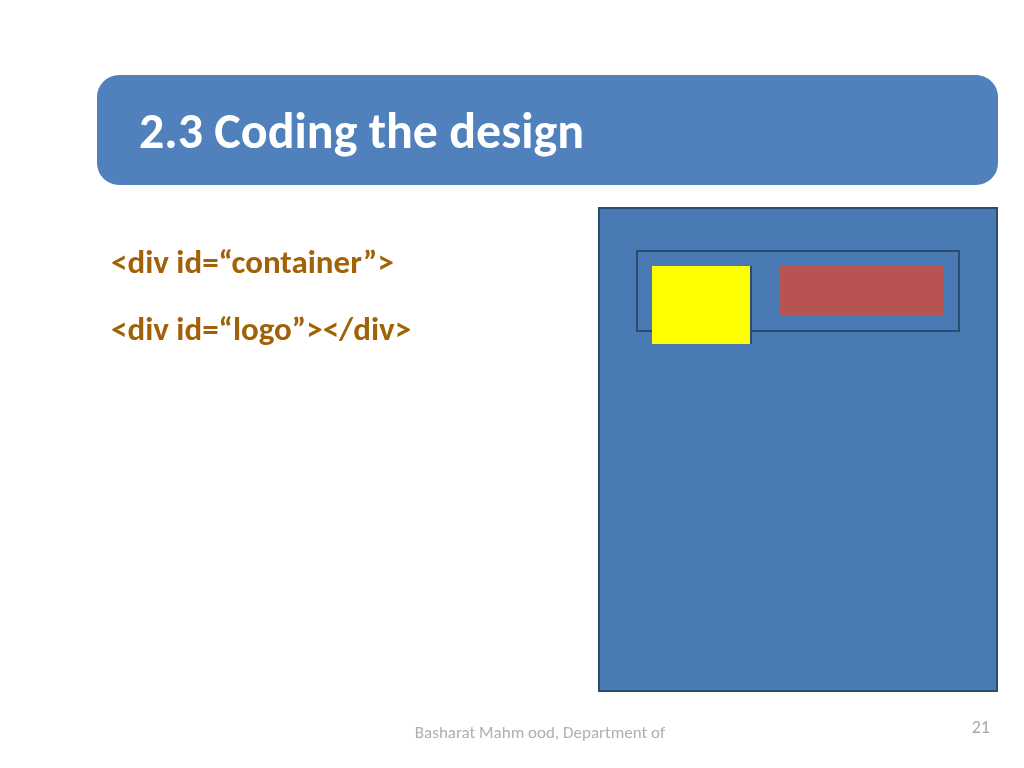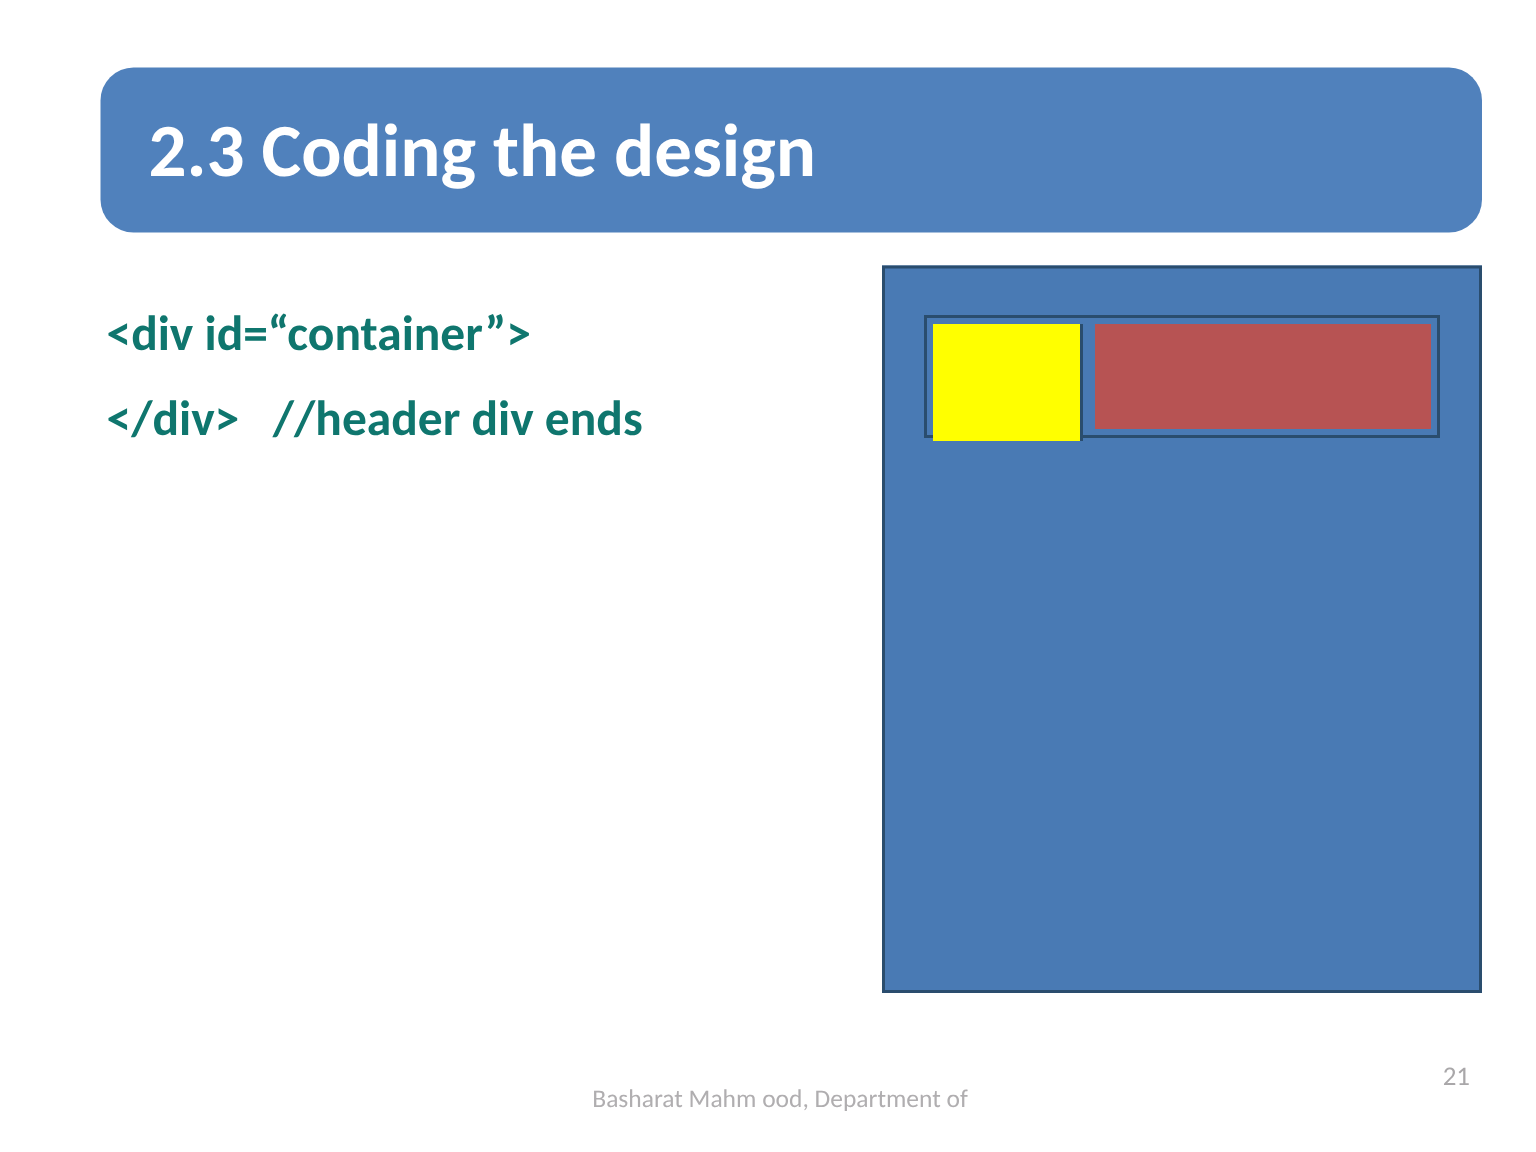--- a/index.html
+++ b/index.html
@@ -1,15 +1,15 @@
 <!DOCTYPE html>
 <html><head>
   <meta charset="utf-8">
   <style>
-    * { margin: 4px; padding: 0; box-sizing: border-box; }
+    * { margin: 14px; padding: 0; box-sizing: border-box; }
     body {
       width: 1024px;
       height: 768px;
       background: #ffffff;
       font-family: Calibri, Arial, sans-serif;
       position: relative;
       overflow: hidden;
     }
     .title-bar {
       position: absolute;
@@ -30,21 +30,21 @@
     }
     .code-block {
       position: absolute;
       top: 180px;
       left: 55px;
       width: 490px;
     }
     .code-line {
       font-size: 33px;
       font-weight: bold;
-      color: #0f766e;
+      color: #a16207;
       line-height: 1.6;
       white-space: pre;
     }
     .diagram {
       position: absolute;
       top: 165px;
       right: 40px;
       width: 400px;
       height: 485px;
       background: #497ab4;
@@ -89,21 +89,21 @@
   </style>
 </head>
 <body>
 
 <div class="title-bar">
   <div class="title-text">2.3 Coding the design</div>
 </div>
 
 <div class="code-block">
   <div class="code-line">&lt;div id=“container”&gt;</div>
-  <div class="code-line">&lt;/div&gt;   //header div ends</div>
+  <div class="code-line">&lt;div id=“logo”&gt;&lt;/div&gt;</div>
 </div>
 
 <div class="diagram">
   <div class="diagram-header">
     <div class="logo-box"></div>
     <div class="header-rest"></div>
   </div>
 </div>
 
 <div class="footer-credit">

